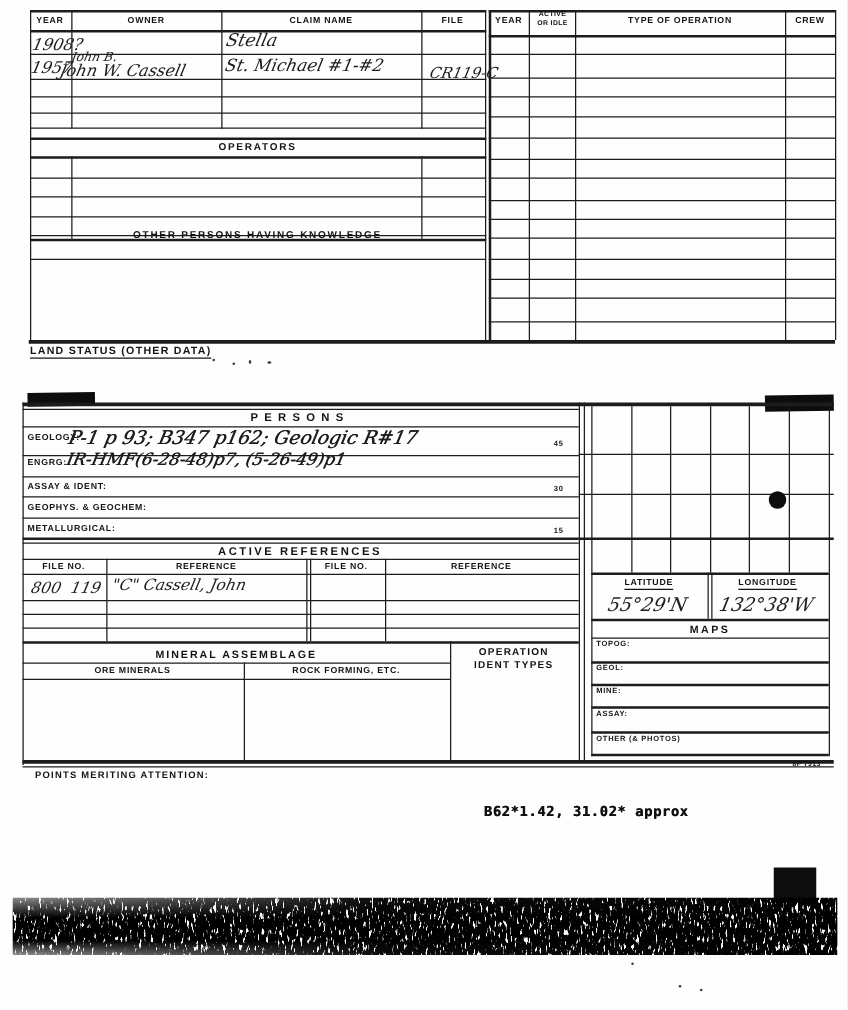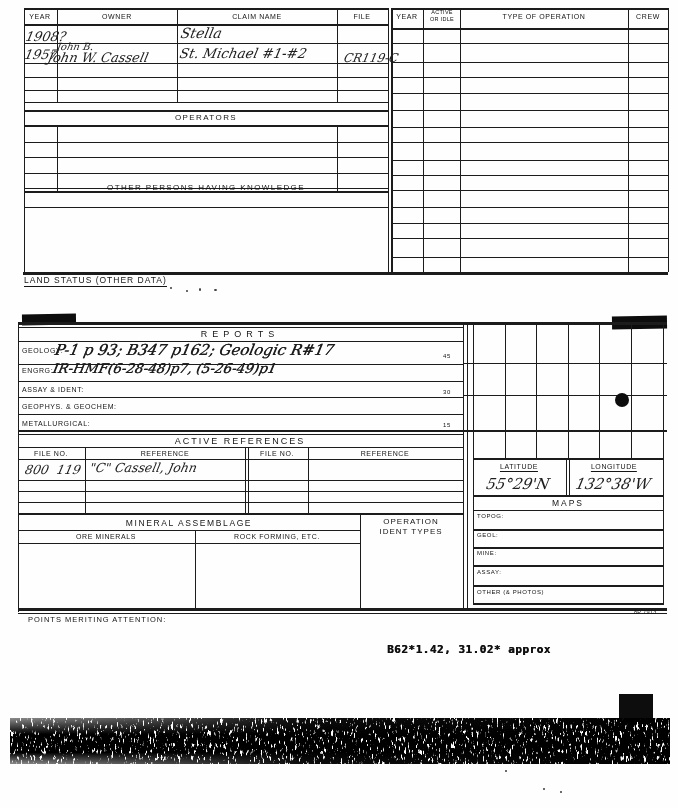--- a/index.html
+++ b/index.html
@@ -1,21 +1,21 @@
 <!DOCTYPE html>
 <html><head>
 <meta charset="utf-8">
 <style>
   html,body{margin:0;padding:0;background:#e8e8e8;}
   .pg{position:relative;width:678px;height:808px;background:#fefefe;overflow:hidden;
       font-family:"Liberation Sans",sans-serif;}
   .hl,.vl{position:absolute;background:#1c1c1c;}
   .hl{height:1px;}
   .vl{width:1px;}
-  .lbl{position:absolute;font-family:"Liberation Sans",sans-serif;font-weight:normal;color:#141414;
+  .lbl{position:absolute;font-family:"Liberation Sans",sans-serif;font-weight:bold;color:#141414;
        white-space:nowrap;font-size:7px;letter-spacing:.6px;line-height:1;text-align:center;}
   .c{transform:translateX(-50%);}
   .hw{position:absolute;font-family:"DejaVu Serif",serif;font-style:italic;color:#1d1d1d;
       white-space:pre;line-height:1;transform:skewX(-12deg);font-size:13px;}
   .hwc{transform:translateX(-50%) skewX(-12deg);}
   .blk{position:absolute;background:#0d0d0d;}
   .u{border-bottom:1.5px solid #141414;padding-bottom:1px;}
   .typed{position:absolute;font-family:"DejaVu Sans Mono",monospace;font-weight:bold;font-size:11px;
          color:#101010;letter-spacing:.5px;text-shadow:.4px 0 0 #101010;}
   .dot{position:absolute;background:#3a3a3a;border-radius:50%;}
@@ -109,21 +109,21 @@
   <i class="hl" style="left:18px;top:364px;width:445px"></i>
   <i class="hl" style="left:18px;top:381px;width:445px"></i>
   <i class="hl" style="left:18px;top:397px;width:445px"></i>
   <i class="hl" style="left:18px;top:414px;width:445px"></i>
   <i class="hl" style="left:18px;top:430px;width:445px;height:2px"></i>
   <i class="hl" style="left:18px;top:434px;width:445px"></i>
   <i class="vl" style="left:18px;top:322px;height:290px"></i>
   <i class="vl" style="left:463px;top:322px;height:286px"></i>
   <i class="vl" style="left:467px;top:322px;height:286px"></i>
 
-  <span class="lbl c" style="left:240px;top:330px;font-size:9px;letter-spacing:5px">REPORTS</span>
+  <span class="lbl c" style="left:240px;top:330px;font-size:9px;letter-spacing:5px">PERSONS</span>
   <span class="lbl" style="left:22px;top:347px">GEOLOGY:</span>
   <span class="hw" style="left:55px;top:343px;font-size:15px;text-shadow:.4px 0 0 #1d1d1d">P-1 p 93; B347 p162; Geologic R#17</span>
   <span class="lbl" style="left:443px;top:353px;font-size:6px">45</span>
   <span class="lbl" style="left:22px;top:367px">ENGRG:</span>
   <span class="hw" style="left:53px;top:362px;font-size:13.5px;text-shadow:.4px 0 0 #1d1d1d">IR-HMF(6-28-48)p7, (5-26-49)p1</span>
   <span class="lbl" style="left:22px;top:386px">ASSAY &amp; IDENT:</span>
   <span class="lbl" style="left:443px;top:389px;font-size:6px">30</span>
   <span class="lbl" style="left:22px;top:403px">GEOPHYS. &amp; GEOCHEM:</span>
   <span class="lbl" style="left:22px;top:420px">METALLURGICAL:</span>
   <span class="lbl" style="left:443px;top:422px;font-size:6px">15</span>

